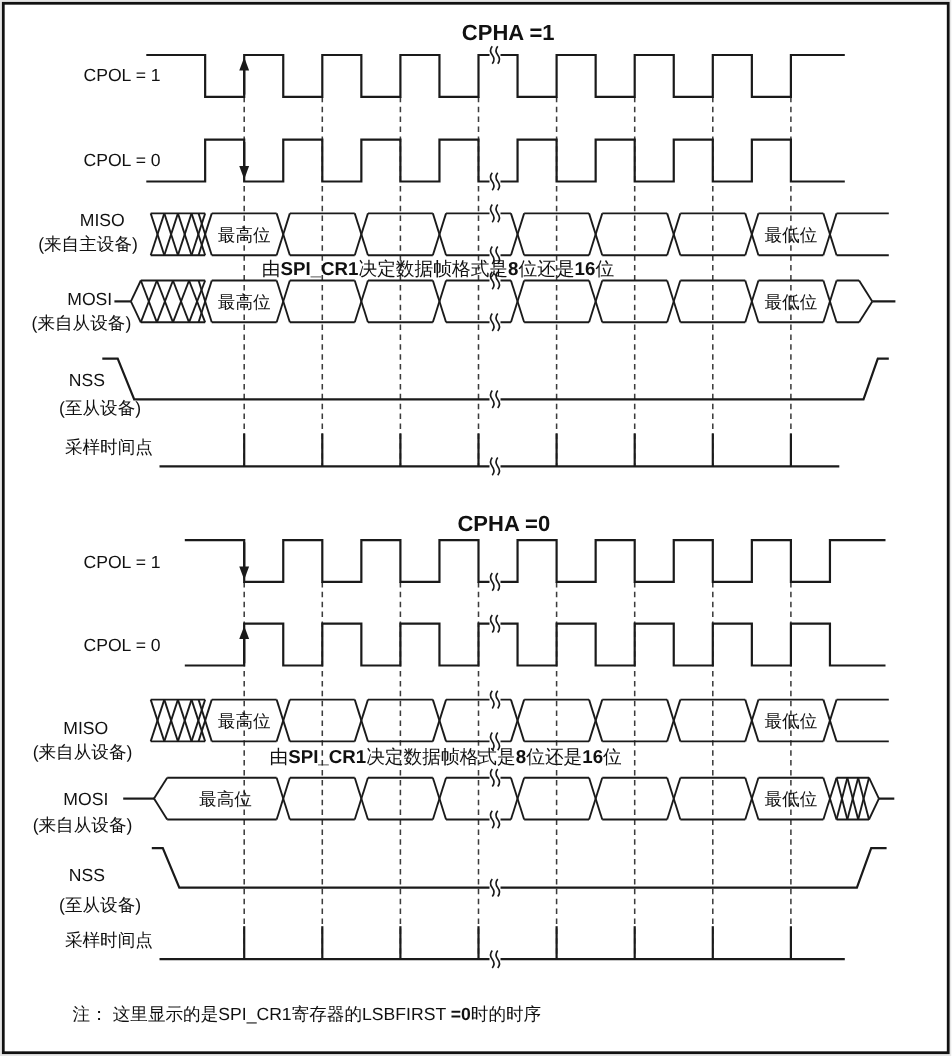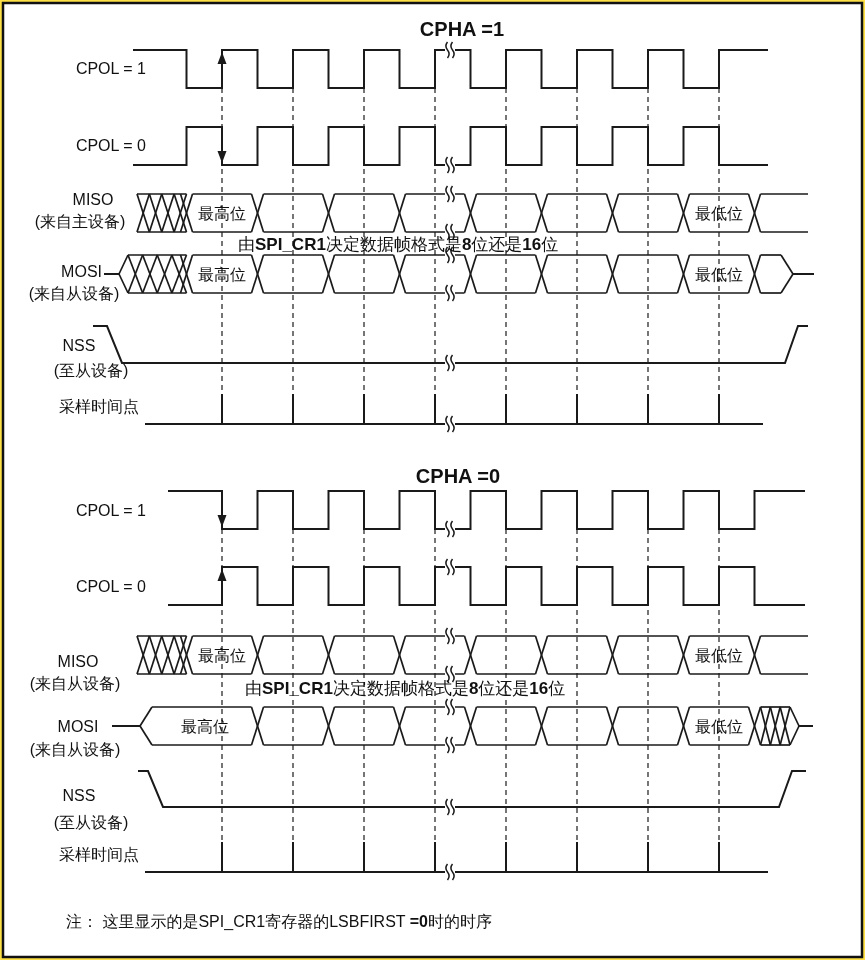--- a/index.html
+++ b/index.html
@@ -1,16 +1,16 @@
 <!DOCTYPE html>
 <html><head>
 <meta charset="utf-8">
 <style>
   html,body{margin:0;padding:0;background:#ffffff;}
-  .figure-wrap{width:865px;height:960px;background:#fde047;position:relative;}
+  .figure-wrap{width:865px;height:960px;background:#e5e5e5;position:relative;}
   svg{display:block;}
   .t{font-family:"Liberation Sans","DejaVu Sans",sans-serif;font-size:16px;fill:#111111;}
   .title{font-size:20px;font-weight:bold;}
   .note{font-size:17px;}
   .foot{font-size:16px;}
 </style>
 </head>
 <body>
 
 <div class="figure-wrap">

